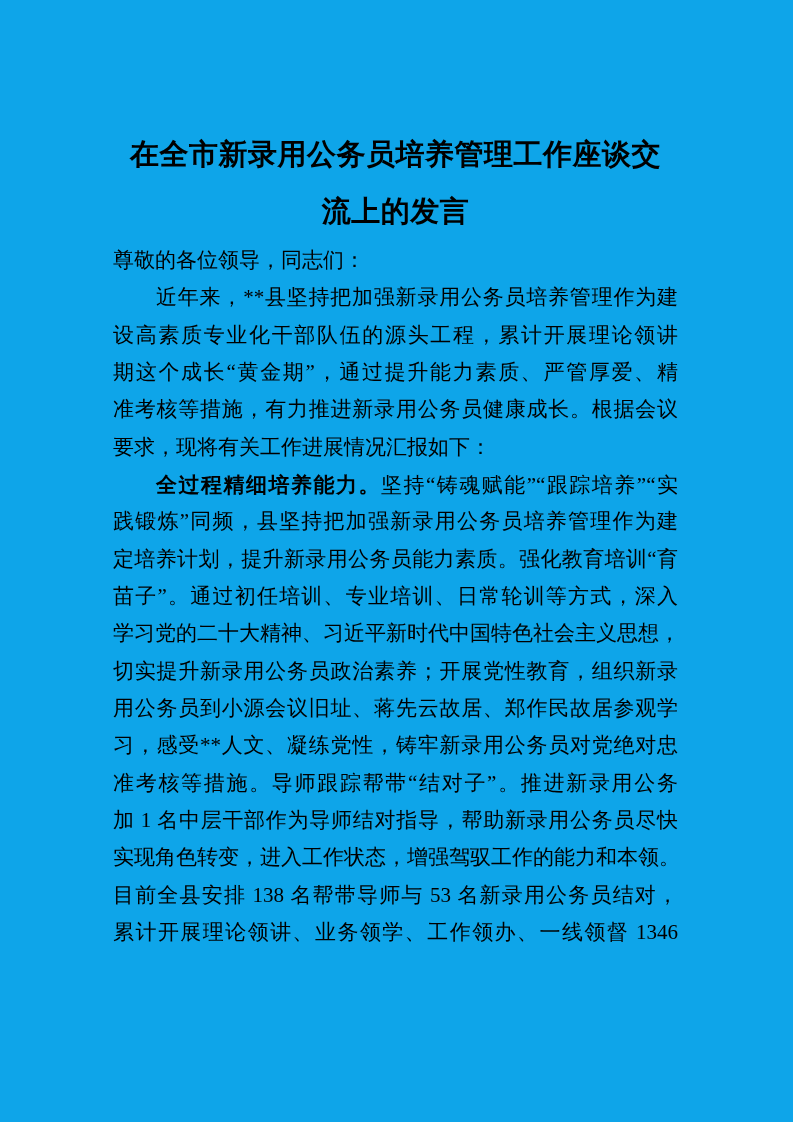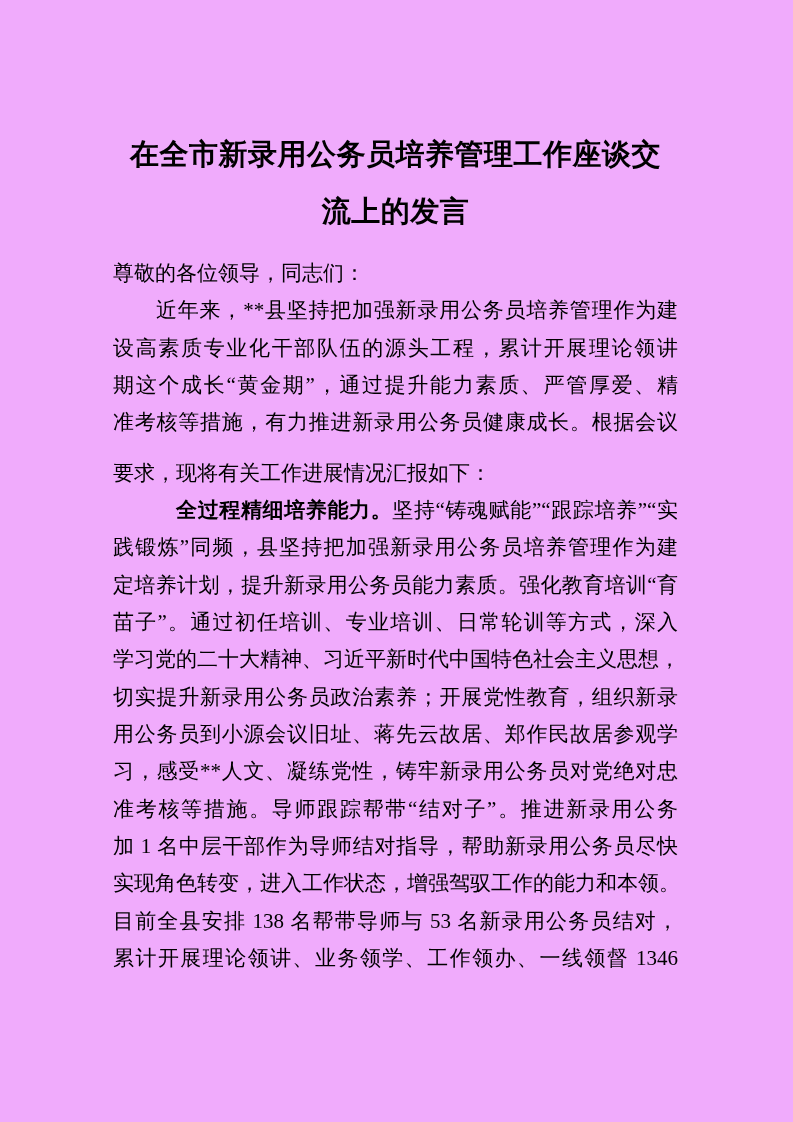--- a/index.html
+++ b/index.html
@@ -4,21 +4,21 @@
 <style>
   html, body {
     margin: 0;
     padding: 0;
     background: #ffffff;
   }
   #page {
     position: relative;
     width: 793px;
     height: 1122px;
-    background: #f0abfc;
+    background: #0ea5e9;
     color: #000000;
     overflow: hidden;
   }
   .doc-title {
     position: absolute;
     top: 126px;
     left: 113px;
     width: 565px;
     text-align: center;
     font-family: "Liberation Sans", "DejaVu Sans", sans-serif;
@@ -42,30 +42,28 @@
     line-height: 37.33px;
     text-align: justify;
     text-align-last: justify;
     text-justify: inter-character;
     white-space: nowrap;
     overflow: visible;
   }
   .body-line.align-left {
     text-align: left;
     text-align-last: left;
-    margin-top: 13px;
   }
   .body-line.indent {
     text-indent: 43px;
   }
   .seg { font-weight: normal; }
   .seg.bold-heading {
-    font-family: Liberation Mono, monospace;
+    font-family: Liberation Sans, sans-serif;
     font-weight: bold;
-    margin-left: 20px;
   }
 </style>
 </head>
 <body>
 
 <div id="page">
   <div class="doc-title">
     <div>在全市新录用公务员培养管理工作座谈交</div>
     <div>流上的发言</div>
   </div>

